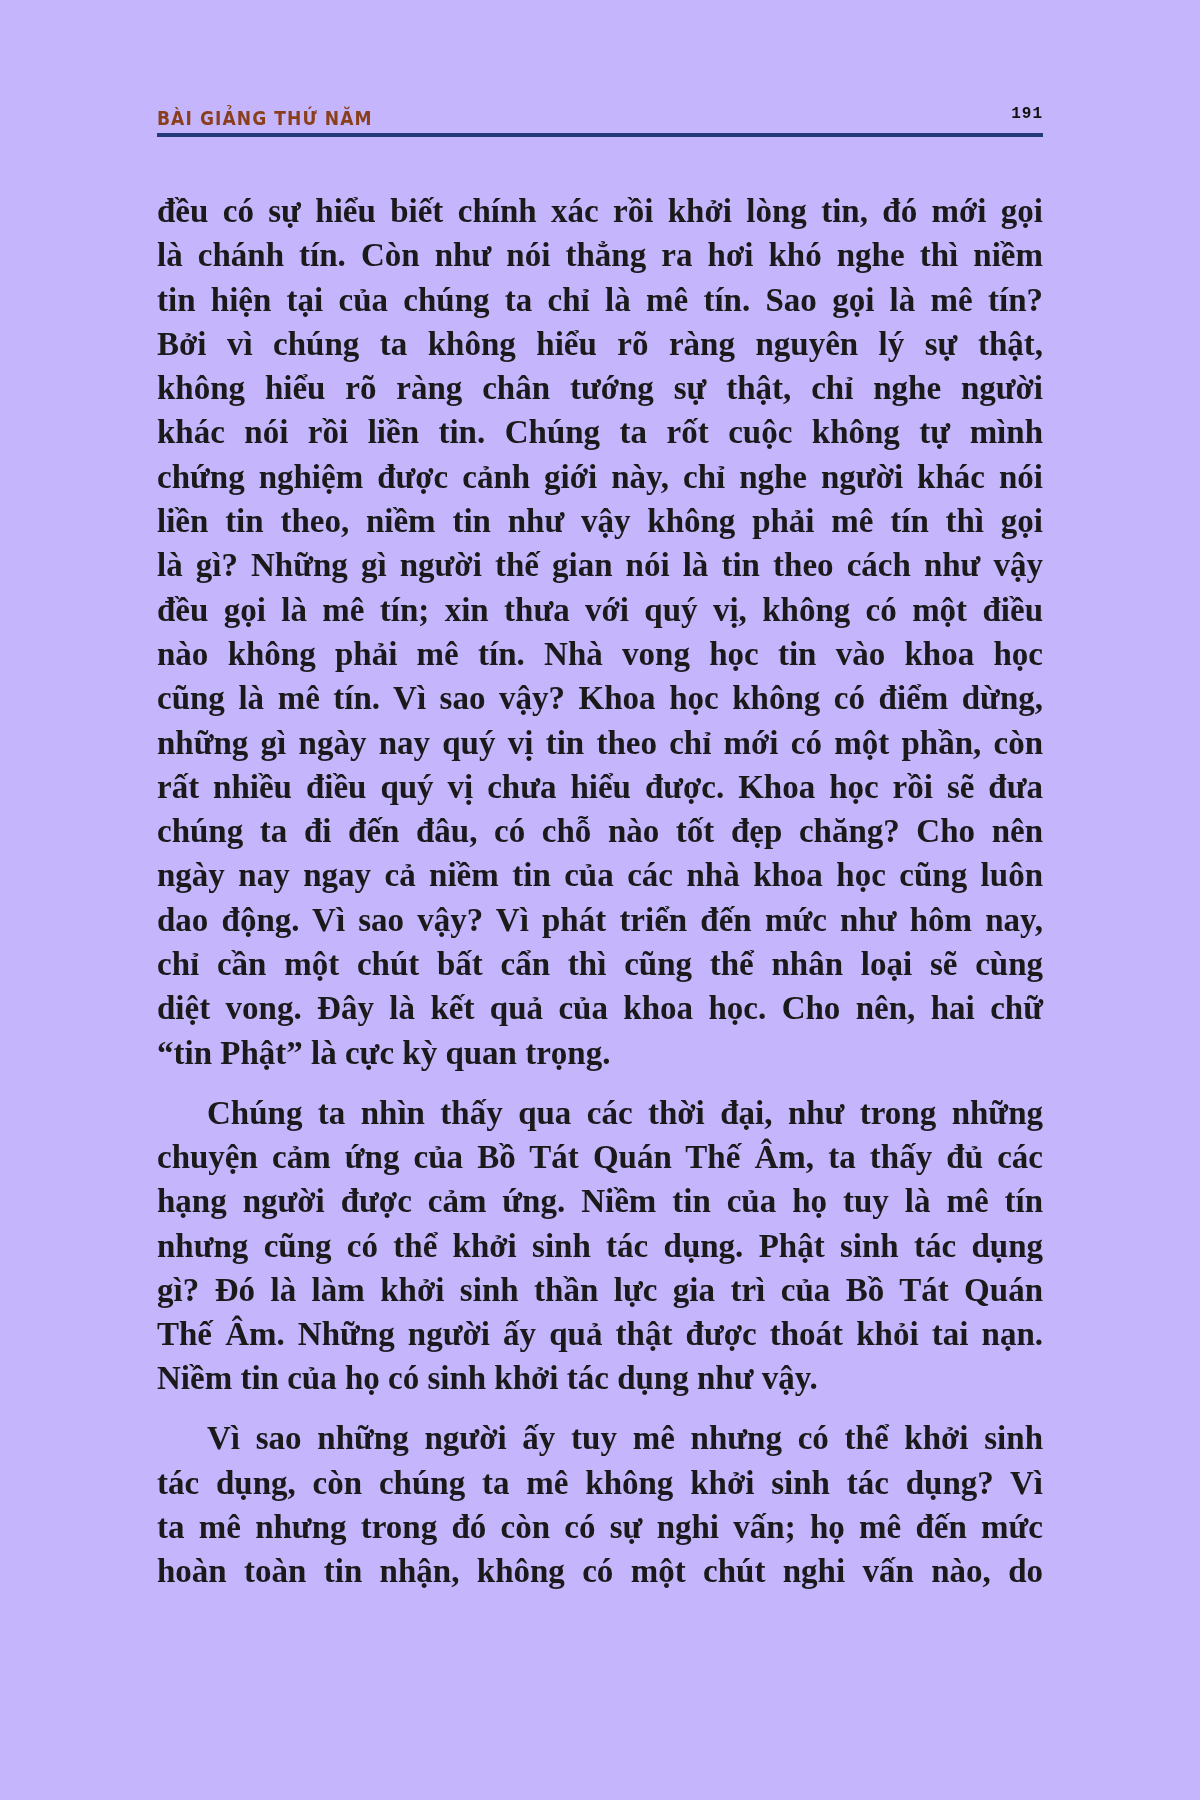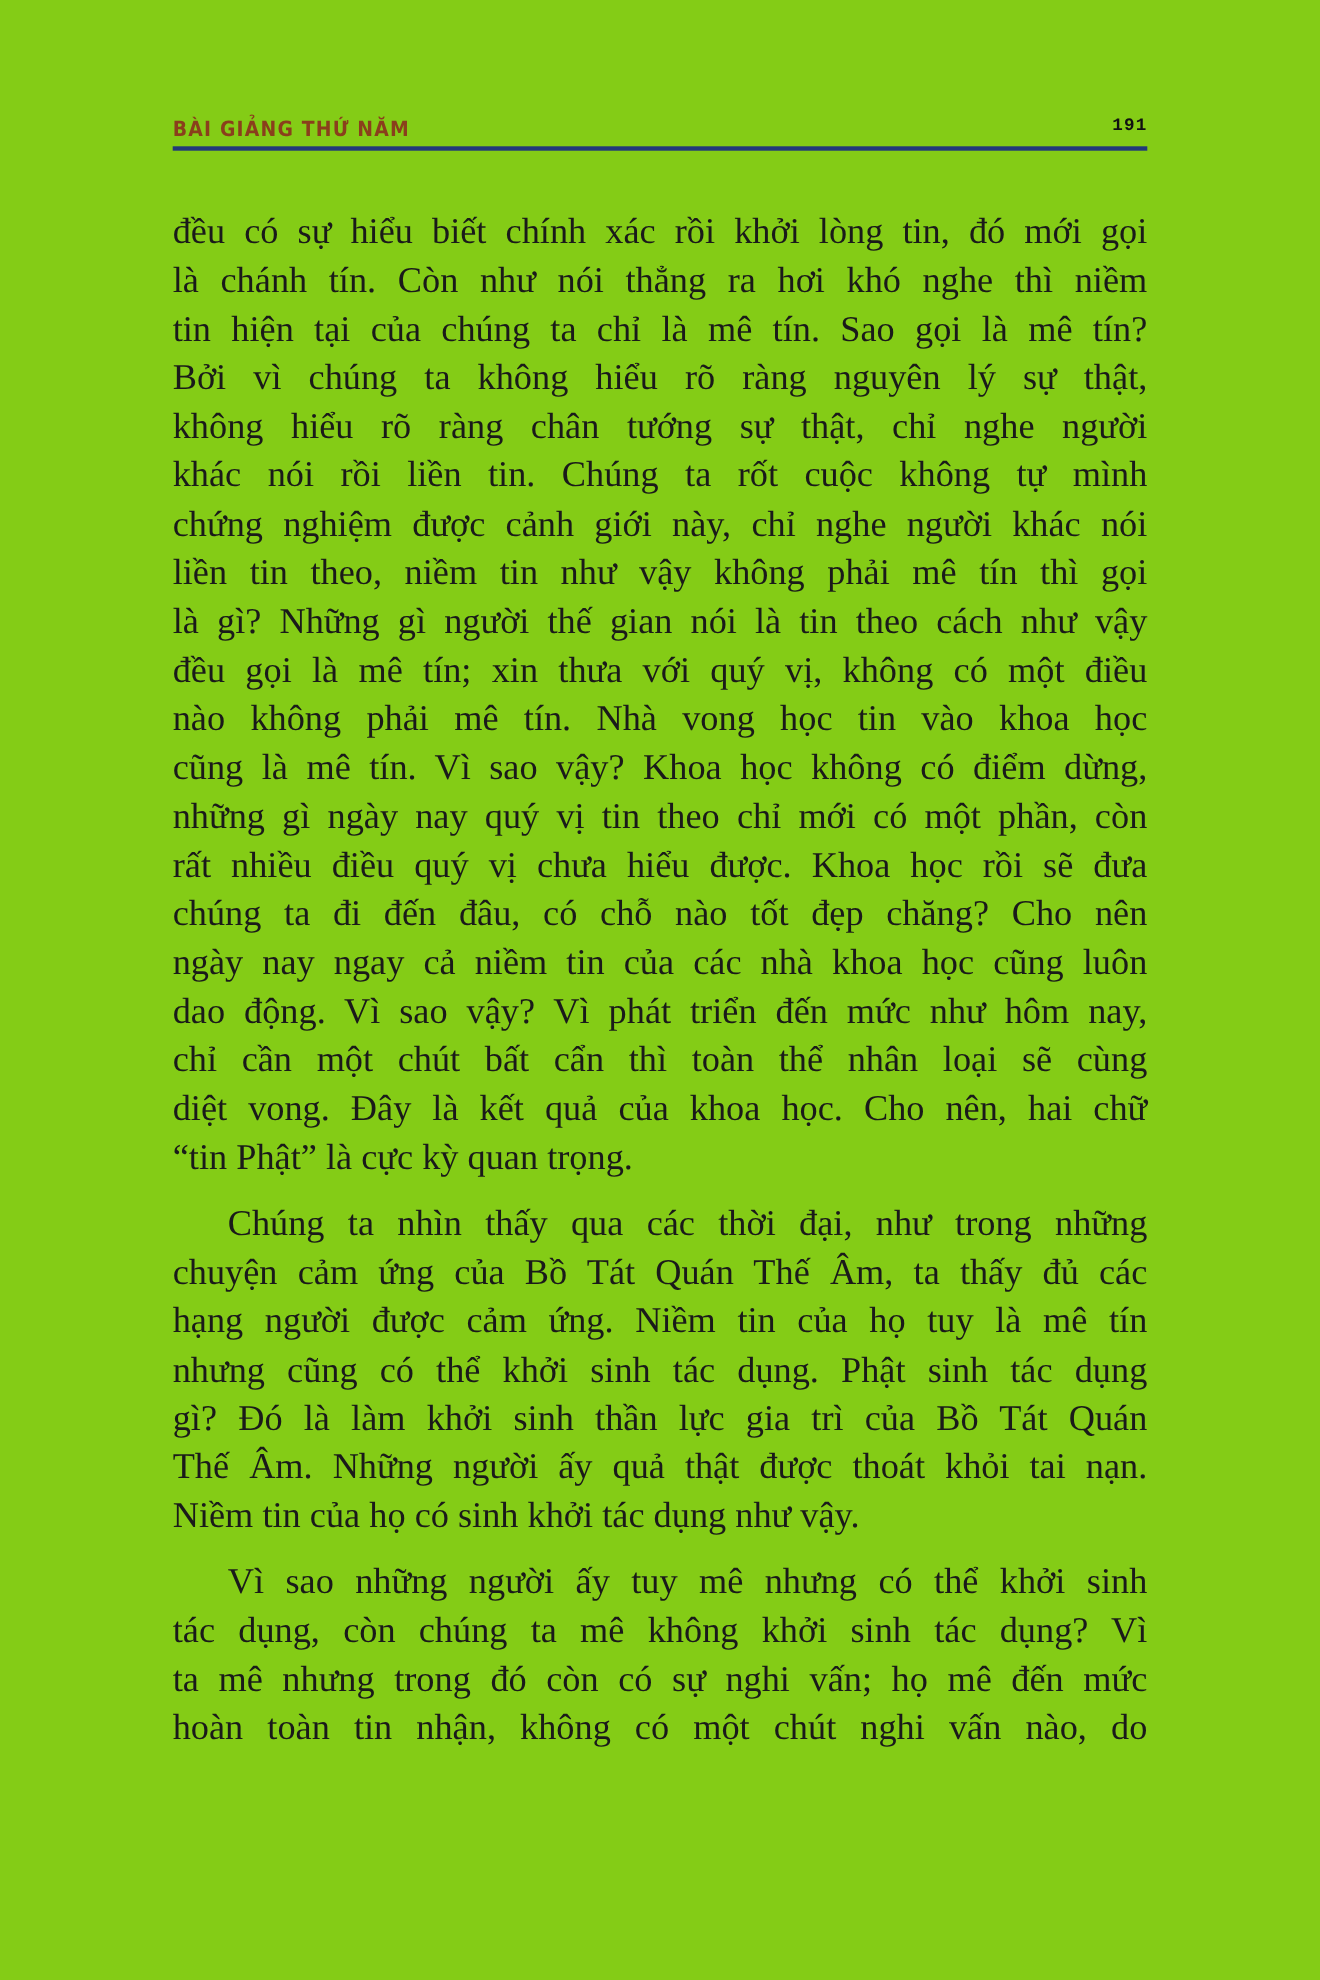--- a/index.html
+++ b/index.html
@@ -1,17 +1,17 @@
 <!DOCTYPE html>
 <html><head>
 <meta charset="utf-8">
 <style>
   html, body { margin: 0; padding: 0; background: #ffffff; }
   body { width: 1200px; height: 1800px; position: relative; overflow: hidden; }
-  .page { position: absolute; left: 0; top: 0; width: 1200px; height: 1800px; background: #84cc16; }
+  .page { position: absolute; left: 0; top: 0; width: 1200px; height: 1800px; background: #c4b5fd; }
   .running-head {
     position: absolute; left: 157px; top: 104px; width: 886px; height: 28px;
   }
   .section-title {
     position: absolute; left: 0; top: 2px;
     font-family: "DejaVu Sans", sans-serif; font-weight: bold;
     font-size: 19px; letter-spacing: 1.2px; color: #8a3f1c;
     line-height: 24px; white-space: nowrap;
     transform: scaleX(0.9); transform-origin: left center;
   }
@@ -40,40 +40,40 @@
 </head>
 <body>
 
 <div class="page">
   <div class="running-head">
     <span class="section-title" style="color: rgb(138, 63, 28);">BÀI GIẢNG THỨ NĂM</span>
     <span class="page-number">191</span>
   </div>
   <div class="head-rule" style="background: rgb(34, 57, 122);"></div>
 
-  <div class="body-text" style="color: rgb(26, 26, 26);">
+  <div class="body-text" style="color: rgb(26, 26, 26); font-weight: bold;">
     <div class="para">
         <span class="line">đều có sự hiểu biết chính xác rồi khởi lòng tin, đó mới gọi</span>
         <span class="line">là chánh tín. Còn như nói thẳng ra hơi khó nghe thì niềm</span>
         <span class="line">tin hiện tại của chúng ta chỉ là mê tín. Sao gọi là mê tín?</span>
         <span class="line">Bởi vì chúng ta không hiểu rõ ràng nguyên lý sự thật,</span>
         <span class="line">không hiểu rõ ràng chân tướng sự thật, chỉ nghe người</span>
         <span class="line">khác nói rồi liền tin. Chúng ta rốt cuộc không tự mình</span>
         <span class="line">chứng nghiệm được cảnh giới này, chỉ nghe người khác nói</span>
         <span class="line">liền tin theo, niềm tin như vậy không phải mê tín thì gọi</span>
         <span class="line">là gì? Những gì người thế gian nói là tin theo cách như vậy</span>
         <span class="line">đều gọi là mê tín; xin thưa với quý vị, không có một điều</span>
         <span class="line">nào không phải mê tín. Nhà vong học tin vào khoa học</span>
         <span class="line">cũng là mê tín. Vì sao vậy? Khoa học không có điểm dừng,</span>
         <span class="line">những gì ngày nay quý vị tin theo chỉ mới có một phần, còn</span>
         <span class="line">rất nhiều điều quý vị chưa hiểu được. Khoa học rồi sẽ đưa</span>
         <span class="line">chúng ta đi đến đâu, có chỗ nào tốt đẹp chăng? Cho nên</span>
         <span class="line">ngày nay ngay cả niềm tin của các nhà khoa học cũng luôn</span>
         <span class="line">dao động. Vì sao vậy? Vì phát triển đến mức như hôm nay,</span>
-        <span class="line">chỉ cần một chút bất cẩn thì toàn thể nhân loại sẽ cùng</span>
+        <span class="line">chỉ cần một chút bất cẩn thì cũng thể nhân loại sẽ cùng</span>
         <span class="line">diệt vong. Đây là kết quả của khoa học. Cho nên, hai chữ</span>
         <span class="line last">“tin Phật” là cực kỳ quan trọng.</span>
       </div>
     <div class="para">
         <span class="line indent">Chúng ta nhìn thấy qua các thời đại, như trong những</span>
         <span class="line">chuyện cảm ứng của Bồ Tát Quán Thế Âm, ta thấy đủ các</span>
         <span class="line">hạng người được cảm ứng. Niềm tin của họ tuy là mê tín</span>
         <span class="line">nhưng cũng có thể khởi sinh tác dụng. Phật sinh tác dụng</span>
         <span class="line">gì? Đó là làm khởi sinh thần lực gia trì của Bồ Tát Quán</span>
         <span class="line">Thế Âm. Những người ấy quả thật được thoát khỏi tai nạn.</span>

